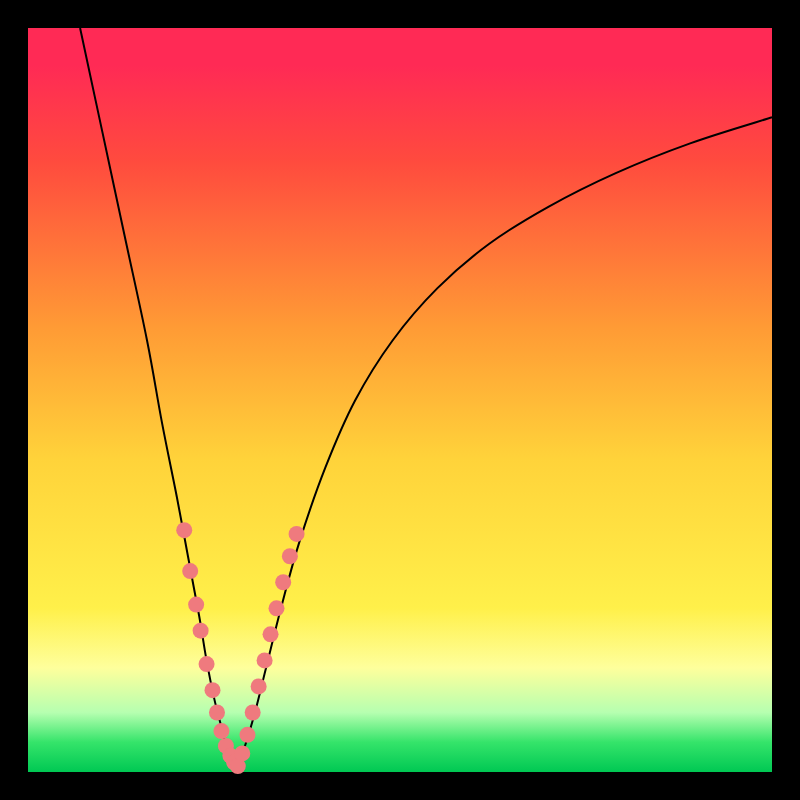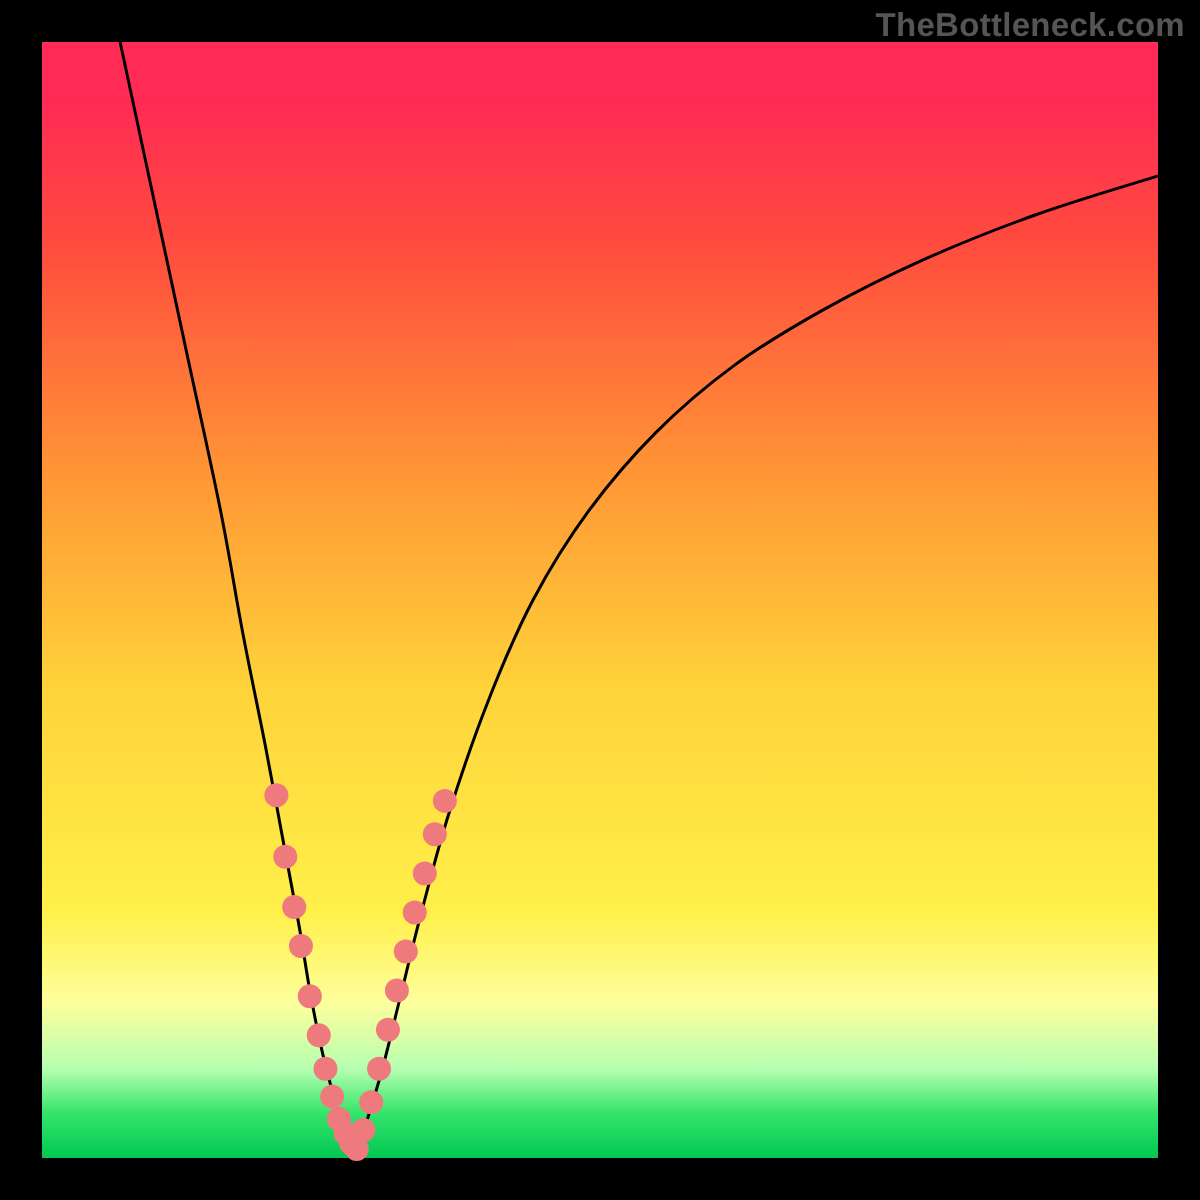--- a/index.html
+++ b/index.html
@@ -94,14 +94,13 @@
           <circle cx="230.64" cy="658.44" r="8" class="marker"></circle>
           <circle cx="236.59" cy="632.40" r="8" class="marker"></circle>
           <circle cx="242.54" cy="606.36" r="8" class="marker"></circle>
           <circle cx="248.50" cy="580.32" r="8" class="marker"></circle>
           <circle cx="255.19" cy="554.28" r="8" class="marker"></circle>
           <circle cx="261.89" cy="528.24" r="8" class="marker"></circle>
           <circle cx="268.58" cy="505.92" r="8" class="marker"></circle>
         </g>
     </svg>
   </div>
-  <div class="watermark">TheBottleneck.com</div>
 </div>
 
 </body></html>

